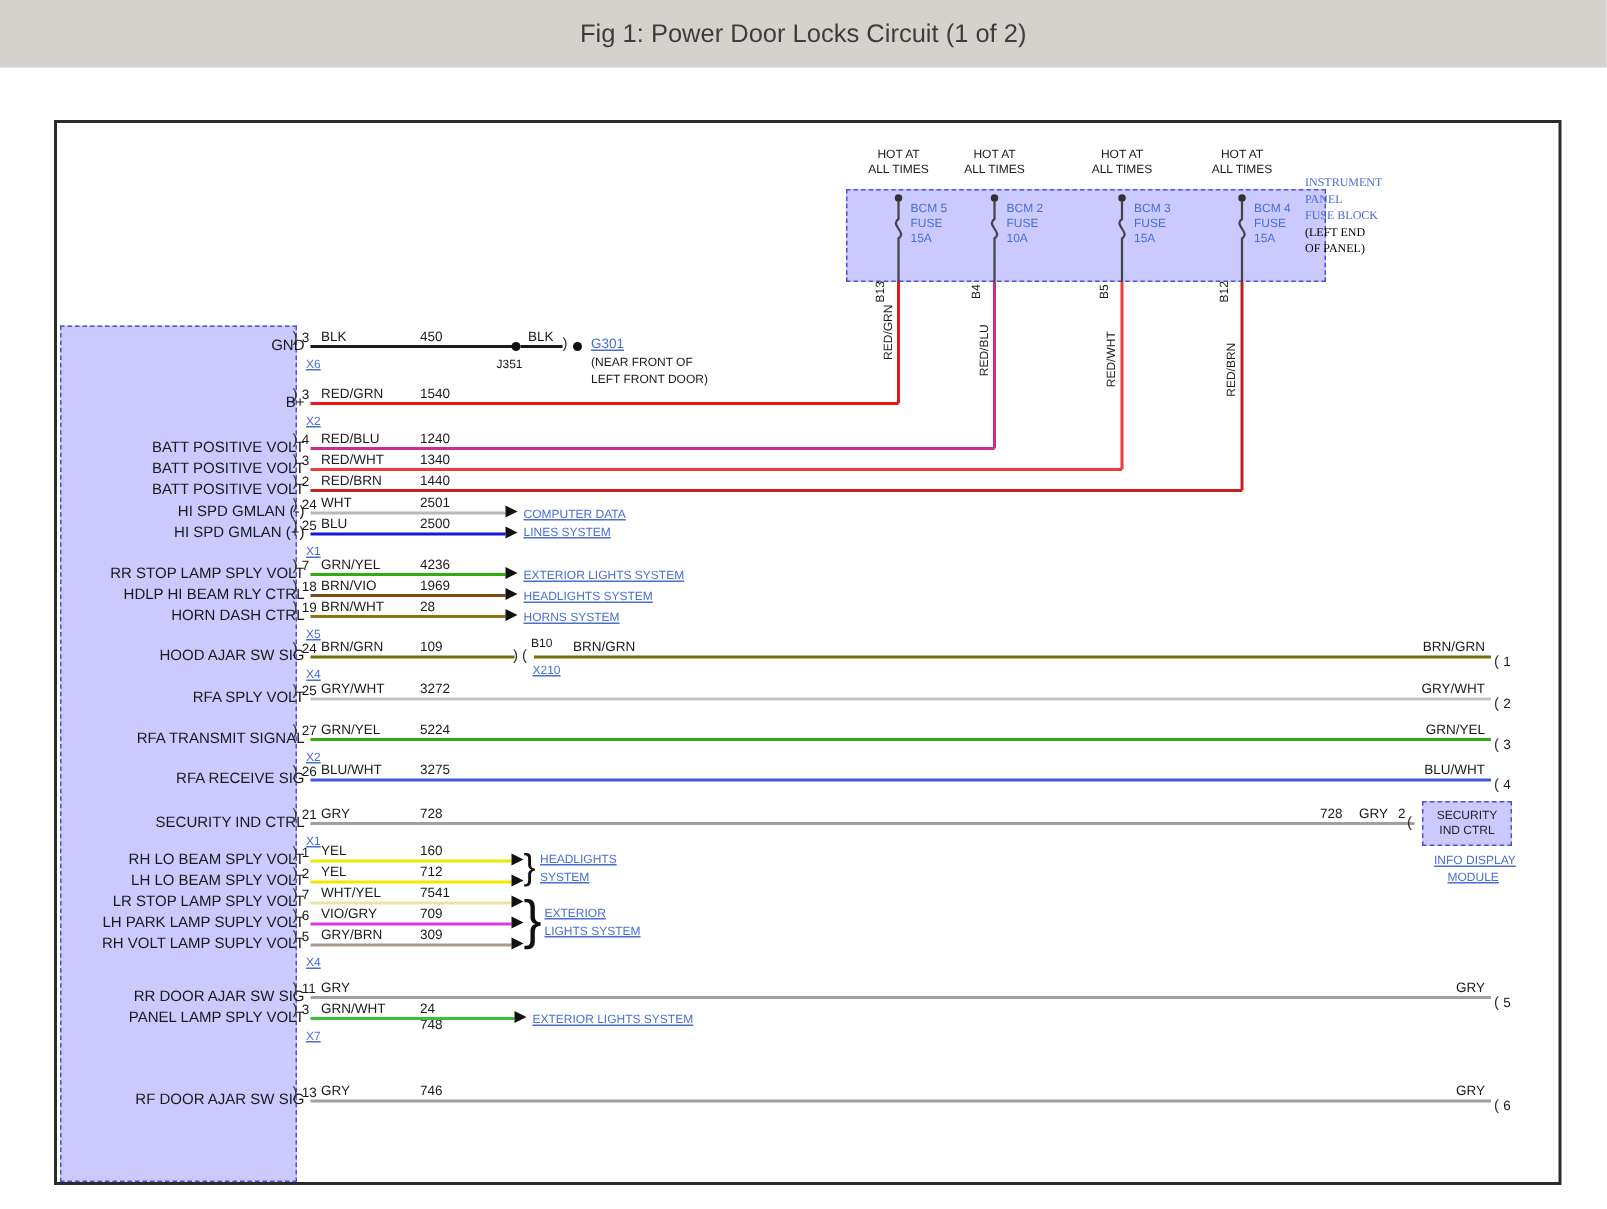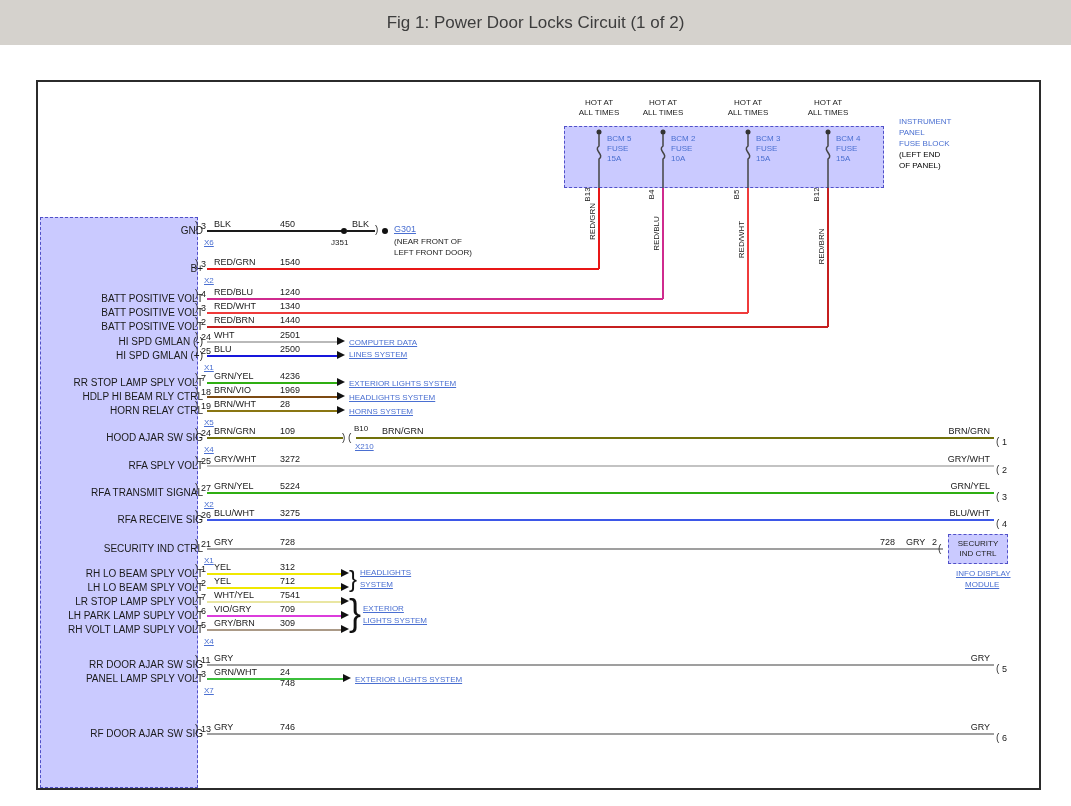--- a/index.html
+++ b/index.html
@@ -23,21 +23,21 @@
   .arr{position:absolute;width:0;height:0;border-left:8px solid #111;border-top:4.5px solid transparent;border-bottom:4.5px solid transparent;}
   .dot{position:absolute;width:6px;height:6px;border-radius:50%;background:#111;}
   .module{position:absolute;left:2px;top:135px;width:158px;height:571px;background:#cacaff;border:1.5px dashed #5050c8;box-sizing:border-box;}
   .fusebox{position:absolute;left:526px;top:44px;width:320px;height:62px;background:#cacaff;border:1.5px dashed #5050c8;box-sizing:border-box;}
   .secbox{position:absolute;left:910px;top:452px;width:60px;height:30px;background:#cacaff;border:1.5px dashed #5050c8;box-sizing:border-box;display:flex;flex-direction:column;align-items:center;justify-content:center;}
   .secbox span{font-size:8px;color:#222;line-height:10px;}
   .hot{position:absolute;top:16px;width:64px;text-align:center;font-size:8px;line-height:10px;color:#1a1a1a;}
   .hot span{display:block;}
   .flabel{position:absolute;font-size:8px;line-height:10px;color:#4a6fd1;}
   .flabel span{display:block;}
-  .iplabel{position:absolute;left:861px;top:34px;font-size:8px;line-height:11px;}
+  .iplabel{position:absolute;left:832px;top:34px;font-size:8px;line-height:11px;font-family:Liberation Serif, serif;}
   .iplabel span{display:block;}
   .vtxt{position:absolute;font-size:8px;color:#1a1a1a;text-align:center;transform:rotate(-90deg);white-space:nowrap;}
   .iarc{position:absolute;font-size:10px;color:#333;}
   .brace{position:absolute;color:#111;font-weight:200;}
   .fsvg{position:absolute;}
 </style>
 </head>
 <body>
 
 <div class="titlebar">
@@ -195,21 +195,21 @@
   <span class="t8 link" style="left:311px;top:297px">EXTERIOR LIGHTS SYSTEM</span>
 
   <span class="ml" style="top:309px">HDLP HI BEAM RLY CTRL</span>
   <span class="pnum" style="top:304px">18</span>
   <span class="t" style="left:176px;top:303px">BRN/VIO</span>
   <span class="t" style="left:242px;top:303px">1969</span>
   <div class="wire" style="left: 169px; top: 314px; width: 130px; background-color: rgb(125, 74, 18);"></div>
   <div class="arr" style="left:299px;top:310px"></div>
   <span class="t8 link" style="left:311px;top:311px">HEADLIGHTS SYSTEM</span>
 
-  <span class="ml" style="top:323px">HORN RELAY CTRL</span>
+  <span class="ml" style="top:323px">HORN DASH CTRL</span>
   <span class="pnum" style="top:318px">19</span>
   <span class="conn link" style="top:336px">X5</span>
   <span class="t" style="left:176px;top:317px">BRN/WHT</span>
   <span class="t" style="left:242px;top:317px">28</span>
   <div class="wire" style="left: 169px; top: 328px; width: 130px; background-color: rgb(138, 118, 18);"></div>
   <div class="arr" style="left:299px;top:324px"></div>
   <span class="t8 link" style="left:311px;top:325px">HORNS SYSTEM</span>
 
   <span class="ml" style="top:350px">HOOD AJAR SW SIG</span>
   <span class="pnum" style="top:345px">24</span>
@@ -264,21 +264,21 @@
   <div class="secbox">
     <span>SECURITY</span>
     <span>IND CTRL</span>
   </div>
   <span class="t8 link" style="left:918px;top:487px">INFO DISPLAY</span>
   <span class="t8 link" style="left:927px;top:498px">MODULE</span>
 
   <span class="ml" style="top:486px">RH LO BEAM SPLY VOLT</span>
   <span class="pnum" style="top:481px">1</span>
   <span class="t" style="left:176px;top:480px">YEL</span>
-  <span class="t" style="left:242px;top:480px">312</span>
+  <span class="t" style="left:242px;top:480px">160</span>
   <div class="wire" style="left: 169px; top: 491px; width: 134px; background-color: rgb(240, 232, 0);"></div>
   <div class="arr" style="left:303px;top:487px"></div>
   <span class="brace" style="left:311px;top:483px;font-size:24px">}</span>
   <span class="t8 link" style="left:322px;top:486px">HEADLIGHTS</span>
   <span class="t8 link" style="left:322px;top:498px">SYSTEM</span>
 
   <span class="ml" style="top:500px">LH LO BEAM SPLY VOLT</span>
   <span class="pnum" style="top:495px">2</span>
   <span class="t" style="left:176px;top:494px">YEL</span>
   <span class="t" style="left:242px;top:494px">712</span>

